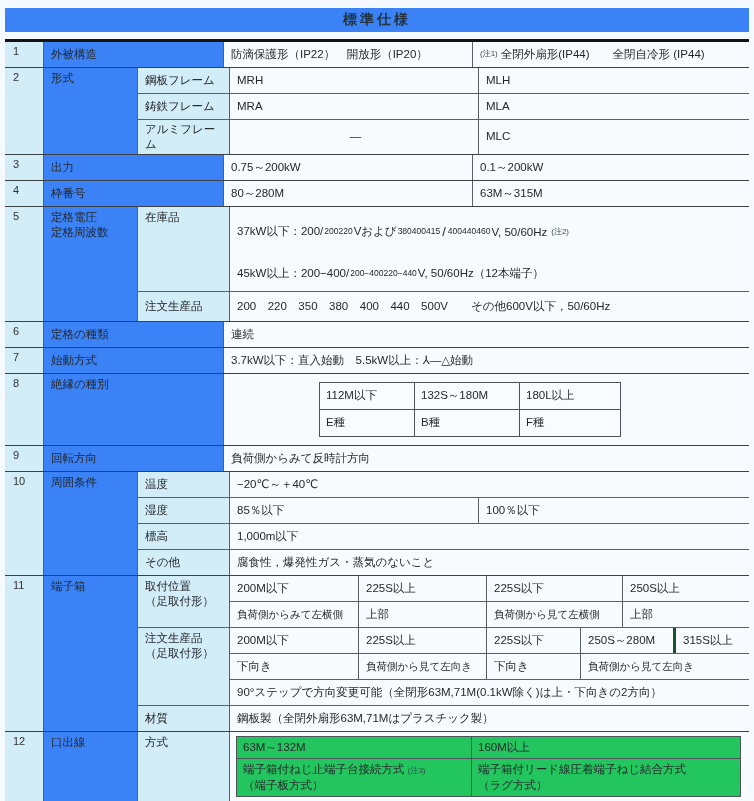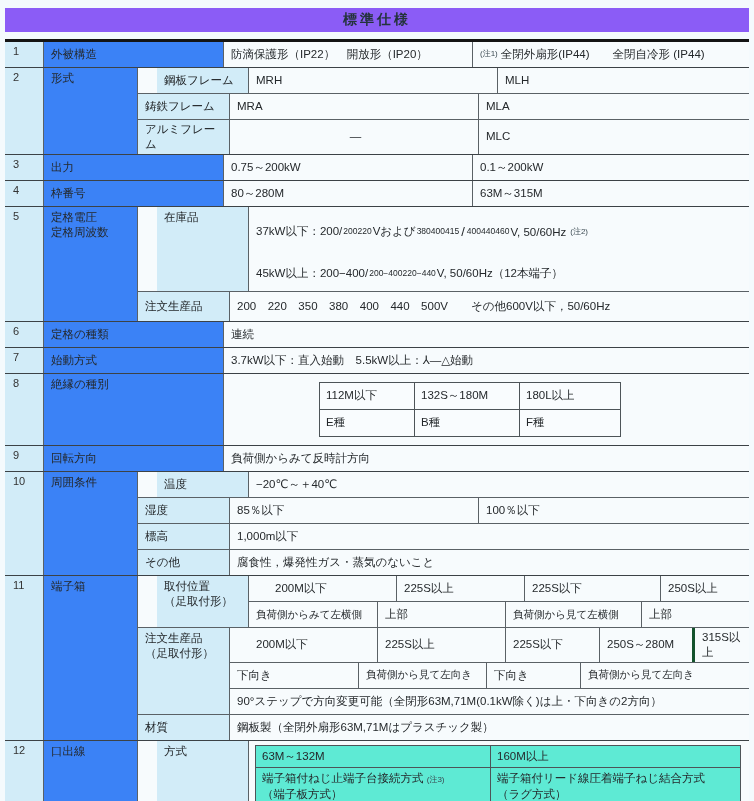--- a/index.html
+++ b/index.html
@@ -6,21 +6,21 @@
   body{
     width:754px;height:801px;
     background:#f2f8fc;
     font-family:"Liberation Sans","DejaVu Sans",sans-serif;
     color:#24282b;
     font-size:11.5px;
     -webkit-font-smoothing:antialiased;
   }
   .page{position:relative;width:754px;height:801px;overflow:hidden;background:#f4fafd;}
   .band{
-    margin:8px 5px 0 5px;height:24px;background:#8b5cf6;
+    margin:8px 5px 0 5px;height:24px;background:#3b82f6;
     display:flex;align-items:center;justify-content:center;
     font-size:14px;letter-spacing:3px;color:#23333b;font-weight:bold;
   }
   .tbl{
     margin:7px 5px 0 5px;
     border-top:3px solid #141414;border-bottom:3px solid #141414;
     background:#f7fbfd;
   }
   .row{display:flex;border-top:1px solid #3c4246;}
   .row:first-child{border-top:none;}
@@ -32,21 +32,21 @@
     width:82px;flex:0 0 82px;background:#3b82f6;border-right:1px solid #5a6166;
     padding:3px 4px 2px 7px;line-height:1.35;
   }
   .lab.wide{width:168px;flex:0 0 168px;}
   .sub{
     width:80px;flex:0 0 80px;background:#d2ecf8;border-right:1px solid #5a6166;
     padding:3px 4px 2px 7px;line-height:1.35;
   }
   .subcol{flex:1;display:flex;flex-direction:column;min-width:0;}
   .srow{display:flex;border-top:1px solid #5a6166;flex:1;}
-  .srow:first-child{border-top:none;margin-left:19px;}
+  .srow:first-child{border-top:none;}
   .vals{flex:1;display:flex;min-width:0;align-items:flex-end;}
   .cell{
     display:flex;align-items:center;padding:2px 4px 2px 7px;
     min-height:21px;line-height:1.3;
   }
   .vl{width:237px;flex:0 0 237px;border-right:1px solid #5a6166;}
   .vfull{flex:1;min-width:0;}
   .center{justify-content:center;}
   .tiny{font-size:8px;color:#3b4a52;margin-right:3px;white-space:nowrap;}
   .fr{
@@ -66,21 +66,21 @@
   .itc.w3{flex:1;}
   
   .w120{width:117px;flex:0 0 117px;border-right:1px solid #5a6166;}
   .w119{width:116px;flex:0 0 116px;border-right:1px solid #5a6166;}
   .w127{width:124px;flex:0 0 124px;border-right:1px solid #5a6166;}
   .w85{width:82px;flex:0 0 82px;border-right:1px solid #5a6166;}
   .w84{width:81px;flex:0 0 81px;border-right:3px solid #14532d;}
   .last{border-right:none;flex:1;}
   .small{font-size:10.5px;}
   
-  .mtbl{margin:4px 8px 6px 6px;border:1px solid #4d5458;flex:1;background:#5eead4;}
+  .mtbl{margin:4px 8px 6px 6px;border:1px solid #4d5458;flex:1;background:#22c55e;}
   .mtr{display:flex;}
   .mtr + .mtr{border-top:1px solid #4d5458;}
   .mtc{padding:3px 6px;line-height:1.35;}
   .mtc.left{width:222px;flex:0 0 222px;border-right:1px solid #4d5458;}
   .mtc.right{flex:1;}
 </style>
 </head>
 <body>
 
 <div class="page">

